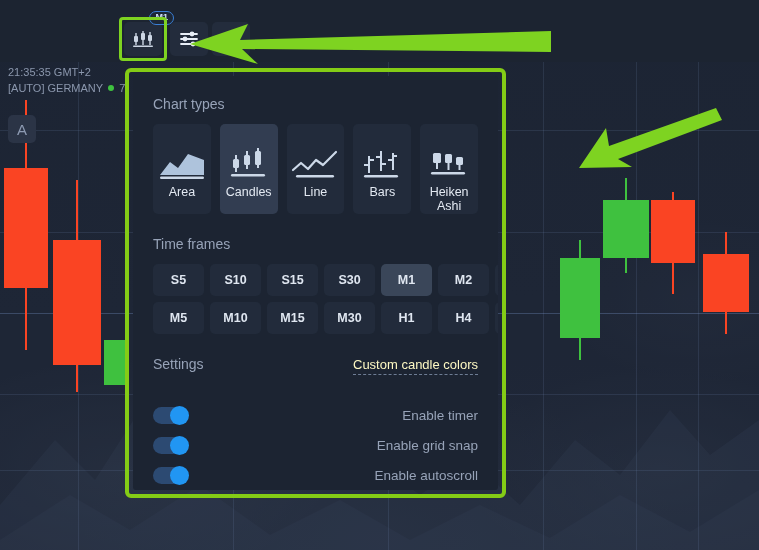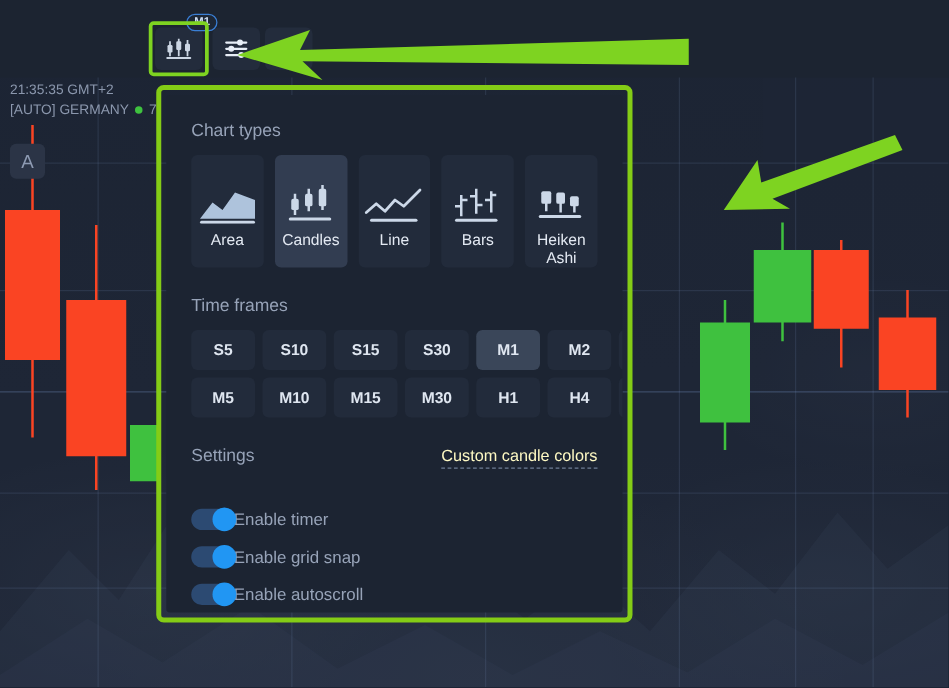--- a/index.html
+++ b/index.html
@@ -165,22 +165,23 @@
   .settings-header {
     display: flex; align-items: baseline; justify-content: space-between;
     margin-bottom: 12px;
   }
   .custom-colors-link {
     color: #fef9c3; font-size: 13px;
     border-bottom: 1px dashed #6e7d95;
     padding-bottom: 2px;
   }
   .toggle-row {
-    display: flex; align-items: center; gap: 0;
+    display: flex; align-items: center; gap: 10px;
     height: 30px;
+    justify-content: space-between;
   }
   .toggle {
     position: relative;
     width: 34px; height: 17px;
     border-radius: 9px;
     background: #2c4a72;
     flex: none;
   }
   .toggle .knob {
     position: absolute; top: -1px; right: -2px;

